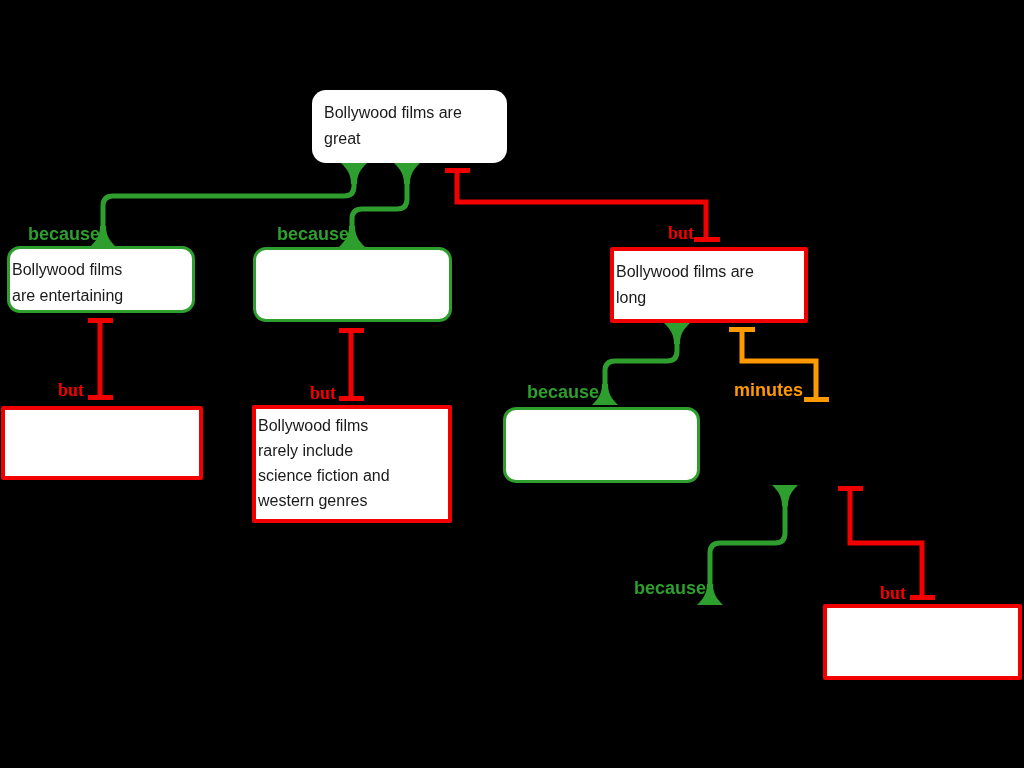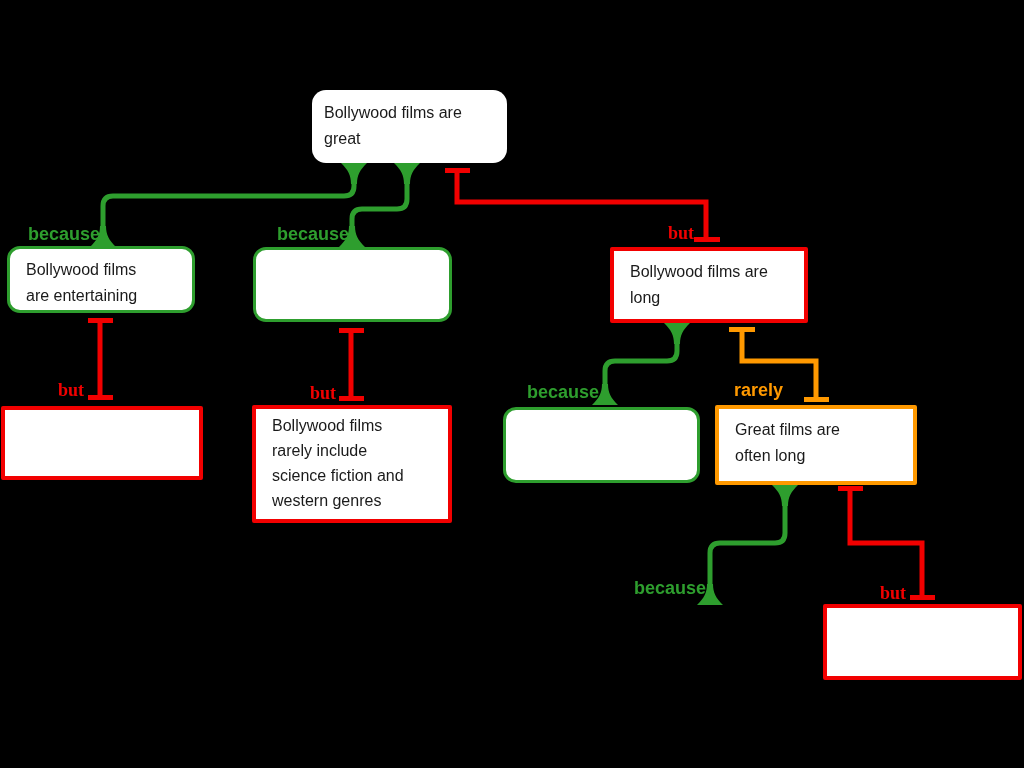--- a/index.html
+++ b/index.html
@@ -18,21 +18,21 @@
   .fill-support{fill:var(--support);stroke:none;}
   .stroke-objection{stroke:var(--objection);fill:none;stroke-width:5;stroke-linejoin:miter;}
   .fill-objection{fill:var(--objection);stroke:none;}
   .stroke-rebuttal{stroke:var(--rebuttal);fill:none;stroke-width:5;stroke-linejoin:miter;}
   .fill-rebuttal{fill:var(--rebuttal);stroke:none;}
   .node{
     position:absolute;
     background:var(--node-bg,#fff);
     color:var(--node-text,#1a1a1a);
     font-size:16px;line-height:26px;
-    padding:8px 16px;
+    padding:8px 2px;
     box-sizing:border-box;
     white-space:pre-line;
   }
   .node.claim{border-radius:14px;padding:10px 12px;}
   .node.support{border:3px solid var(--support);border-radius:13px;}
   .node.objection{border:4px solid var(--objection);border-radius:2px;}
   .node.rebuttal{border:4px solid var(--rebuttal);border-radius:2px;}
   .conn-label{
     position:absolute;
     font-size:18px;font-weight:600;line-height:15px;
@@ -117,29 +117,27 @@
 
   <div class="node objection" style="left:1px;top:406px;width:202px;height:74px;"></div>
 
   <div class="node objection" style="left:252px;top:405px;width:200px;height:118px;padding-top:4px;line-height:25px;">Bollywood films
 rarely include
 science fiction and
 western genres</div>
 
   <div class="node support" style="left:503px;top:407px;width:197px;height:76px;"></div>
 
-  <div class="node rebuttal" style="left:715px;top:405px;width:202px;height:80px;">Great films are
-often long</div>
 
 
   <div class="node objection" style="left:823px;top:604px;width:199px;height:76px;"></div>
 
   <span class="conn-label support" style="left:28px;top:227px;">because</span>
   <span class="conn-label support" style="left:277px;top:227px;">because</span>
   <span class="conn-label objection" style="left:668px;top:226px;">but</span>
   <span class="conn-label objection" style="left:58px;top:383px;">but</span>
   <span class="conn-label objection" style="left:310px;top:386px;">but</span>
   <span class="conn-label support" style="left:527px;top:385px;">because</span>
-  <span class="conn-label rebuttal" style="left:734px;top:383px;">rarely</span>
+  <span class="conn-label rebuttal" style="left:734px;top:383px;">minutes</span>
   <span class="conn-label support" style="left:634px;top:581px;">because</span>
   <span class="conn-label objection" style="left:880px;top:586px;">but</span>
 
 </div>
 
 </body></html>

